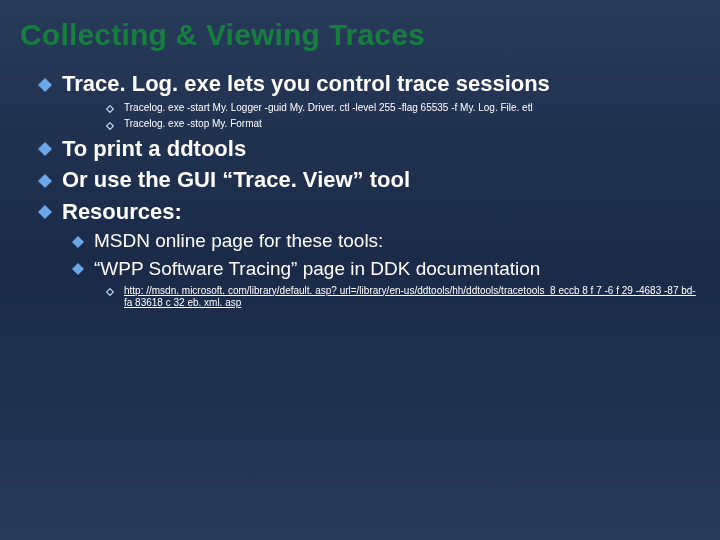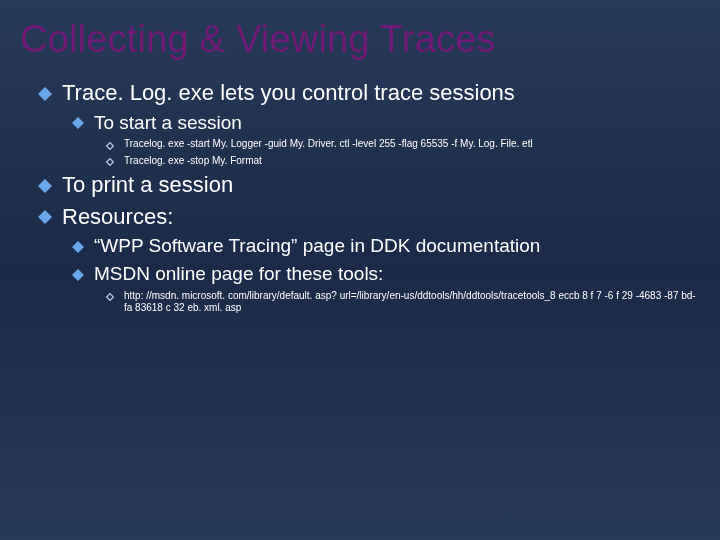--- a/index.html
+++ b/index.html
@@ -13,31 +13,32 @@
     color: #ffffff;
     overflow: hidden;
   }
   .slide {
     width: 720px;
     height: 540px;
     box-sizing: border-box;
     padding: 18px 20px 20px 20px;
   }
   .title {
-    color: #701a75;
-    font-size: 38px;
-    font-weight: normal;
+    color: #15803d;
+    font-size: 30px;
+    font-weight: bold;
     margin: 0 0 18px 0;
     letter-spacing: 0.2px;
   }
   .lvl1 {
     display: flex;
     align-items: flex-start;
     margin: 4px 0 4px 18px;
     font-size: 22px;
+    font-weight: bold;
   }
   .lvl2 {
     display: flex;
     align-items: flex-start;
     margin: 4px 0 4px 52px;
     font-size: 19px;
   }
   .lvl3 {
     display: flex;
     align-items: flex-start;
@@ -46,46 +47,38 @@
   }
   .bullet {
     flex: 0 0 auto;
     margin-right: 10px;
     margin-top: 0.35em;
   }
   .b1 svg, .b2 svg { width: 14px; height: 14px; display:block; }
   .b2 svg { width: 12px; height: 12px; }
   .b3 svg { width: 8px; height: 8px; display:block; }
   .text { flex: 1 1 auto; line-height: 1.25; }
-  .link { }
+  .link { text-decoration: underline; }
 </style>
 </head>
 <body>
 
 <div class="slide">
 
   <h1 class="title">Collecting &amp; Viewing Traces</h1>
 
   <div class="lvl1">
     <span class="bullet b1">
       <svg viewBox="0 0 14 14">
           <polygon points="7,0 14,7 7,14 0,7" fill="#6aa7e8"></polygon>
         </svg>
     </span>
     <span class="text">Trace. Log. exe lets you control trace sessions</span>
   </div>
 
-  <div class="lvl2">
-    <span class="bullet b2">
-      <svg viewBox="0 0 12 12">
-          <polygon points="6,0 12,6 6,12 0,6" fill="#6aa7e8"></polygon>
-        </svg>
-    </span>
-    <span class="text">To start a session</span>
-  </div>
 
   <div class="lvl3">
     <span class="bullet b3">
       <svg viewBox="0 0 8 8">
           <polygon points="4,0.6 7.4,4 4,7.4 0.6,4" fill="none" stroke="#b8d0ea" stroke-width="1.2"></polygon>
         </svg>
     </span>
     <span class="text">Tracelog. exe -start My. Logger -guid My. Driver. ctl -level 255 -flag 65535 -f My. Log. File. etl</span>
   </div>
 
@@ -98,51 +91,59 @@
     </span>
     <span class="text">Tracelog. exe -stop My. Format</span>
   </div>
 
   <div class="lvl1">
     <span class="bullet b1">
       <svg viewBox="0 0 14 14">
           <polygon points="7,0 14,7 7,14 0,7" fill="#6aa7e8"></polygon>
         </svg>
     </span>
-    <span class="text">To print a session</span>
+    <span class="text">To print a ddtools</span>
   </div>
 
 
+  <div class="lvl1">
+    <span class="bullet b1">
+      <svg viewBox="0 0 14 14">
+          <polygon points="7,0 14,7 7,14 0,7" fill="#6aa7e8"></polygon>
+        </svg>
+    </span>
+    <span class="text">Or use the GUI “Trace. View” tool</span>
+  </div>
 
 
   <div class="lvl1">
     <span class="bullet b1">
       <svg viewBox="0 0 14 14">
           <polygon points="7,0 14,7 7,14 0,7" fill="#6aa7e8"></polygon>
         </svg>
     </span>
     <span class="text">Resources:</span>
   </div>
 
   <div class="lvl2">
     <span class="bullet b2">
       <svg viewBox="0 0 12 12">
           <polygon points="6,0 12,6 6,12 0,6" fill="#6aa7e8"></polygon>
         </svg>
     </span>
-    <span class="text">“WPP Software Tracing” page in DDK documentation</span>
+    <span class="text">MSDN online page for these tools:</span>
   </div>
 
   <div class="lvl2">
     <span class="bullet b2">
       <svg viewBox="0 0 12 12">
           <polygon points="6,0 12,6 6,12 0,6" fill="#6aa7e8"></polygon>
         </svg>
     </span>
-    <span class="text">MSDN online page for these tools:</span>
+    <span class="text">“WPP Software Tracing” page in DDK documentation</span>
   </div>
 
   <div class="lvl3">
     <span class="bullet b3">
       <svg viewBox="0 0 8 8">
           <polygon points="4,0.6 7.4,4 4,7.4 0.6,4" fill="none" stroke="#b8d0ea" stroke-width="1.2"></polygon>
         </svg>
     </span>
     <span class="text link">http: //msdn. microsoft. com/library/default. asp? url=/library/en-us/ddtools/hh/ddtools/tracetools_8 eccb 8 f 7 -6 f 29 -4683 -87 bd-fa 83618 c 32 eb. xml. asp</span>
   </div>

